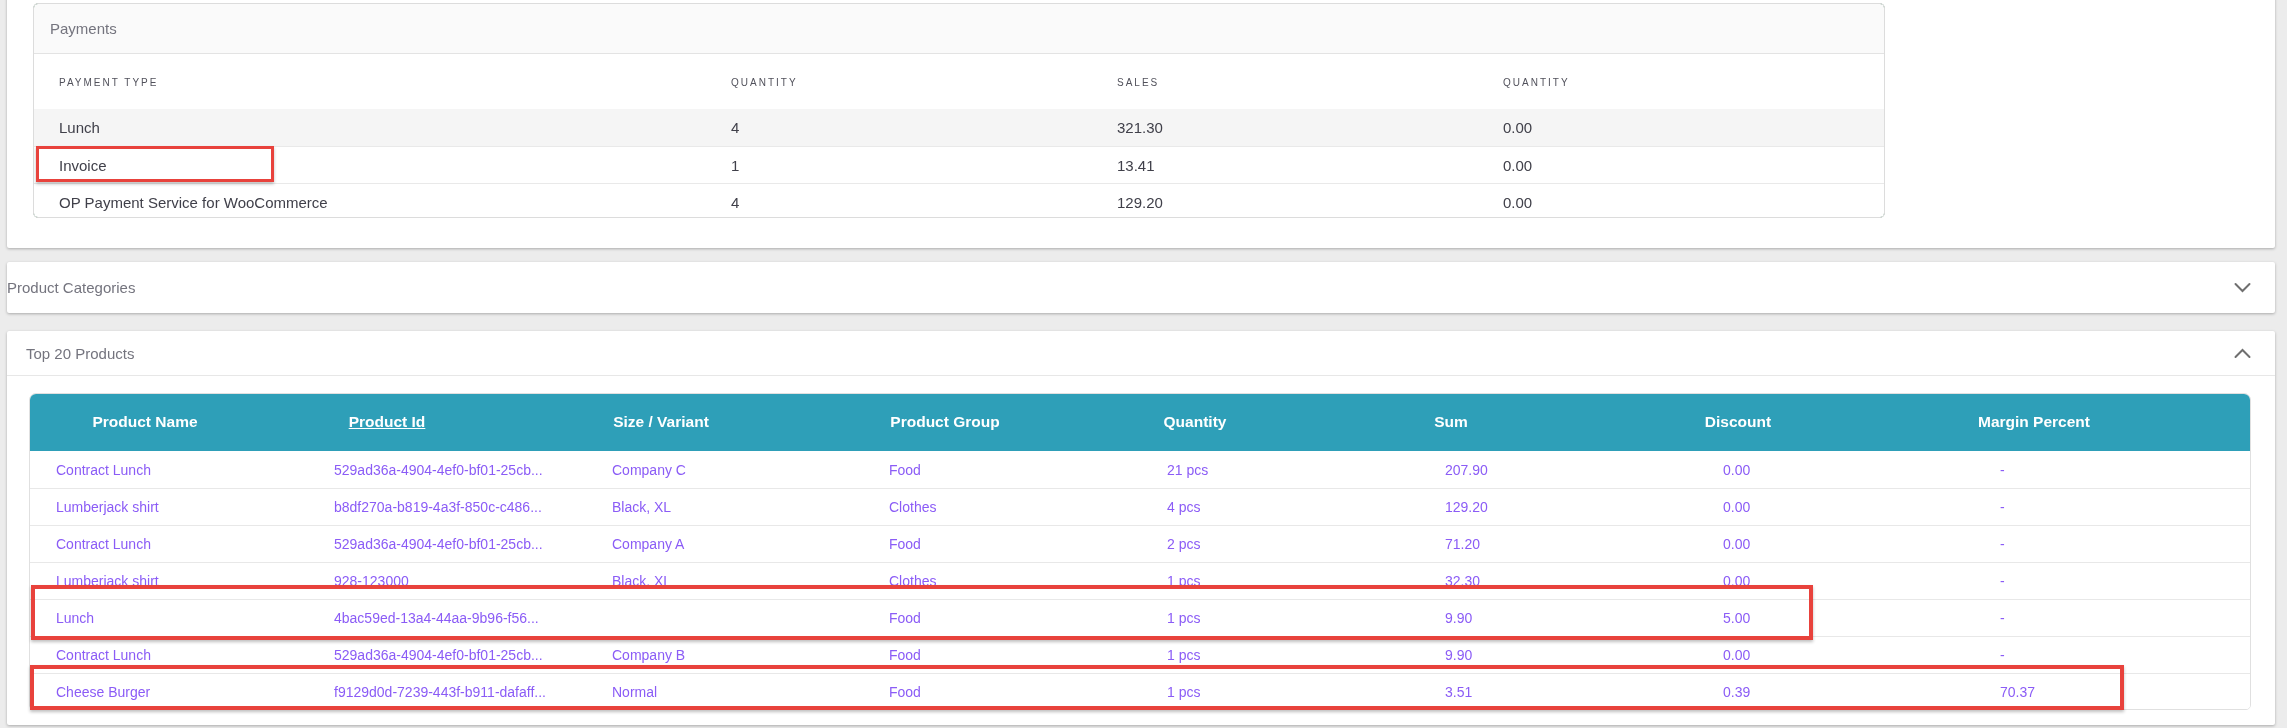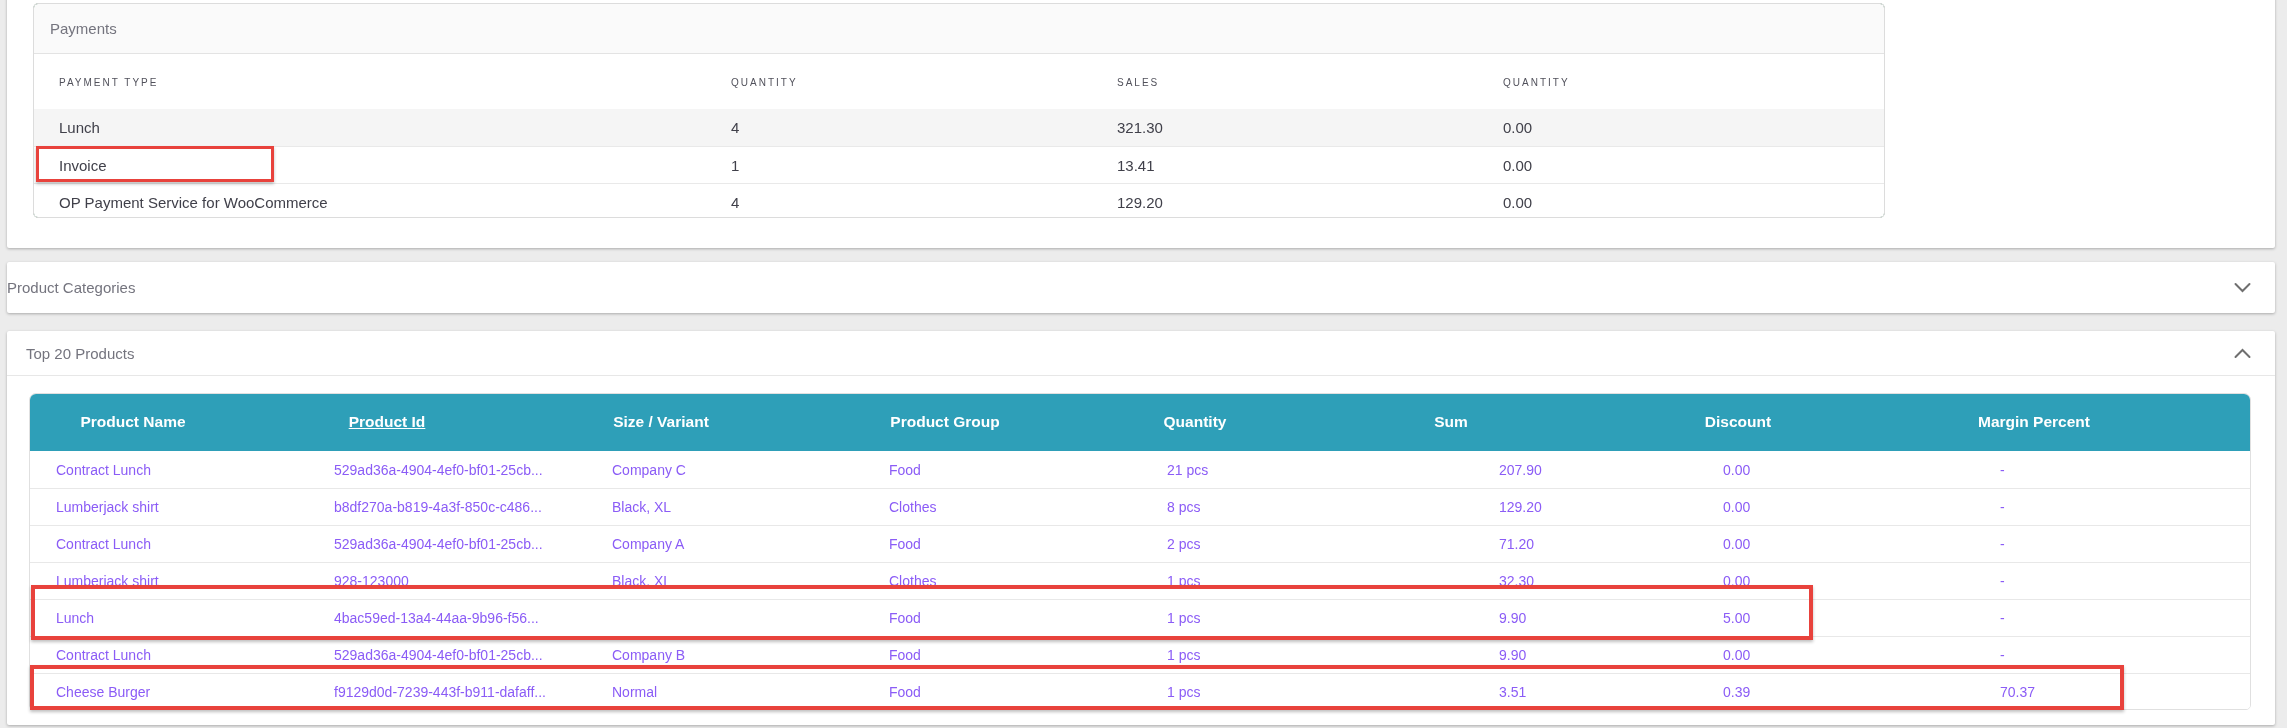--- a/index.html
+++ b/index.html
@@ -41,28 +41,28 @@
 
   
   #product-table{
     position:absolute;left:22px;top:62px;width:2222px;height:317px;
     border:1px solid #e0e0e0;border-radius:7px 7px 5px 5px;overflow:hidden;
     box-sizing:border-box;background:#fff;
   }
   .pt-header{height:58px;position:relative;margin:-1px -1px 0 -1px;border-radius:6px 6px 0 0;}
   .pt-h{position:absolute;top:50%;transform:translate(-50%,-50%);
     color:#ffffff;font-weight:700;font-size:15.5px;white-space:nowrap;}
-  .ph0{left:104px;text-align:right;} .ph1{left:358px;text-decoration:underline;} .ph2{left:632px;} .ph3{left:916px;}
+  .ph0{left:116px;text-align:right;} .ph1{left:358px;text-decoration:underline;} .ph2{left:632px;} .ph3{left:916px;}
   .ph4{left:1166px;} .ph5{left:1422px;} .ph6{left:1709px;} .ph7{left:2005px;}
   .pt-row{height:37px;position:relative;background:#fff;box-sizing:border-box;}
   .pt-row + .pt-row{border-top:1px solid #e8e8e8;}
   .pt-cell{position:absolute;top:50%;transform:translateY(-50%);
     font-size:14px;color:#8b5cf6;white-space:nowrap;}
   .cc0{left:26px;} .cc1{left:304px;} .cc2{left:582px;} .cc3{left:859px;}
-  .cc4{left:1137px;} .cc5{left:1469px;} .cc6{left:1693px;} .cc7{left:1970px;}
+  .cc4{left:1137px;} .cc5{left:1415px;} .cc6{left:1693px;} .cc7{left:1970px;}
 
   
   .hl-box{position:absolute;box-sizing:border-box;border-style:solid;
     box-shadow:0 2px 3px rgba(0,0,0,0.25);background:transparent;pointer-events:none;}
   #hl-invoice{left:29px;top:152px;width:238px;height:36px;border-width:3px;}
   #hl-lunch{left:24px;top:254px;width:1782px;height:55px;border-width:4px;}
   #hl-cheese{left:23px;top:334px;width:2094px;height:45px;border-width:4px;}
 </style>
 </head>
 <body>
@@ -145,21 +145,21 @@
       <span class="pt-cell cc4">21 pcs</span>
       <span class="pt-cell cc5">207.90</span>
       <span class="pt-cell cc6">0.00</span>
       <span class="pt-cell cc7">-</span>
     </div>
     <div class="pt-row">
       <span class="pt-cell cc0">Lumberjack shirt</span>
       <span class="pt-cell cc1">b8df270a-b819-4a3f-850c-c486...</span>
       <span class="pt-cell cc2">Black, XL</span>
       <span class="pt-cell cc3">Clothes</span>
-      <span class="pt-cell cc4">8 pcs</span>
+      <span class="pt-cell cc4">4 pcs</span>
       <span class="pt-cell cc5">129.20</span>
       <span class="pt-cell cc6">0.00</span>
       <span class="pt-cell cc7">-</span>
     </div>
     <div class="pt-row">
       <span class="pt-cell cc0">Contract Lunch</span>
       <span class="pt-cell cc1">529ad36a-4904-4ef0-bf01-25cb...</span>
       <span class="pt-cell cc2">Company A</span>
       <span class="pt-cell cc3">Food</span>
       <span class="pt-cell cc4">2 pcs</span>

